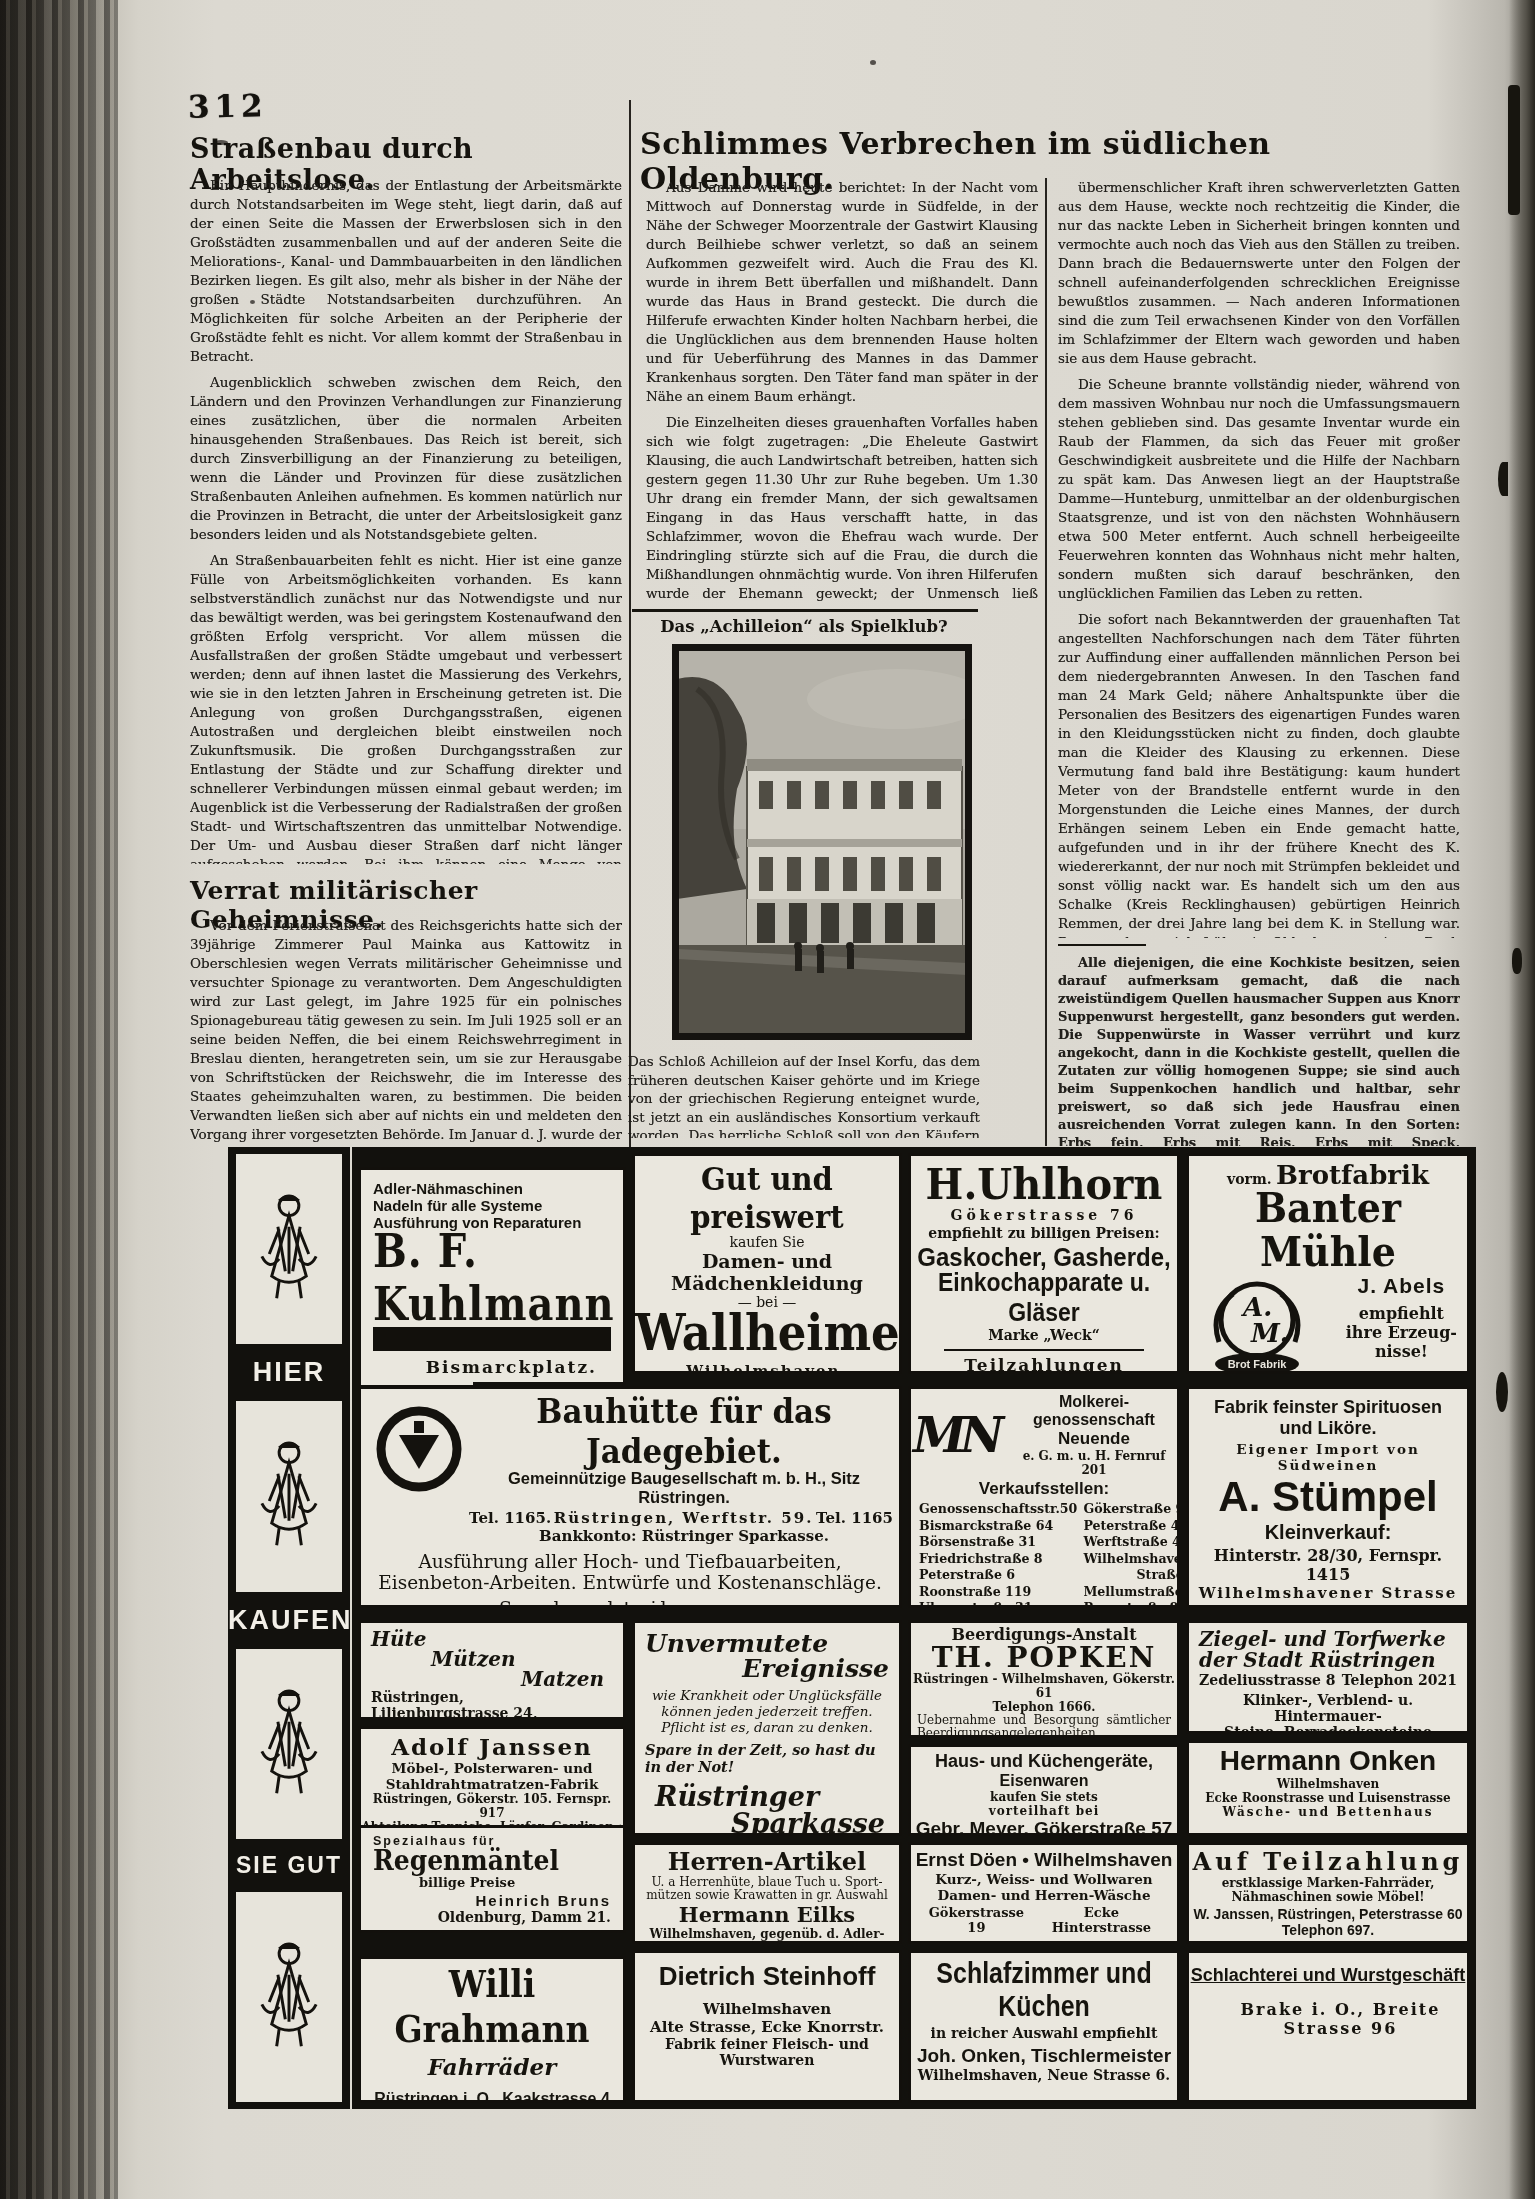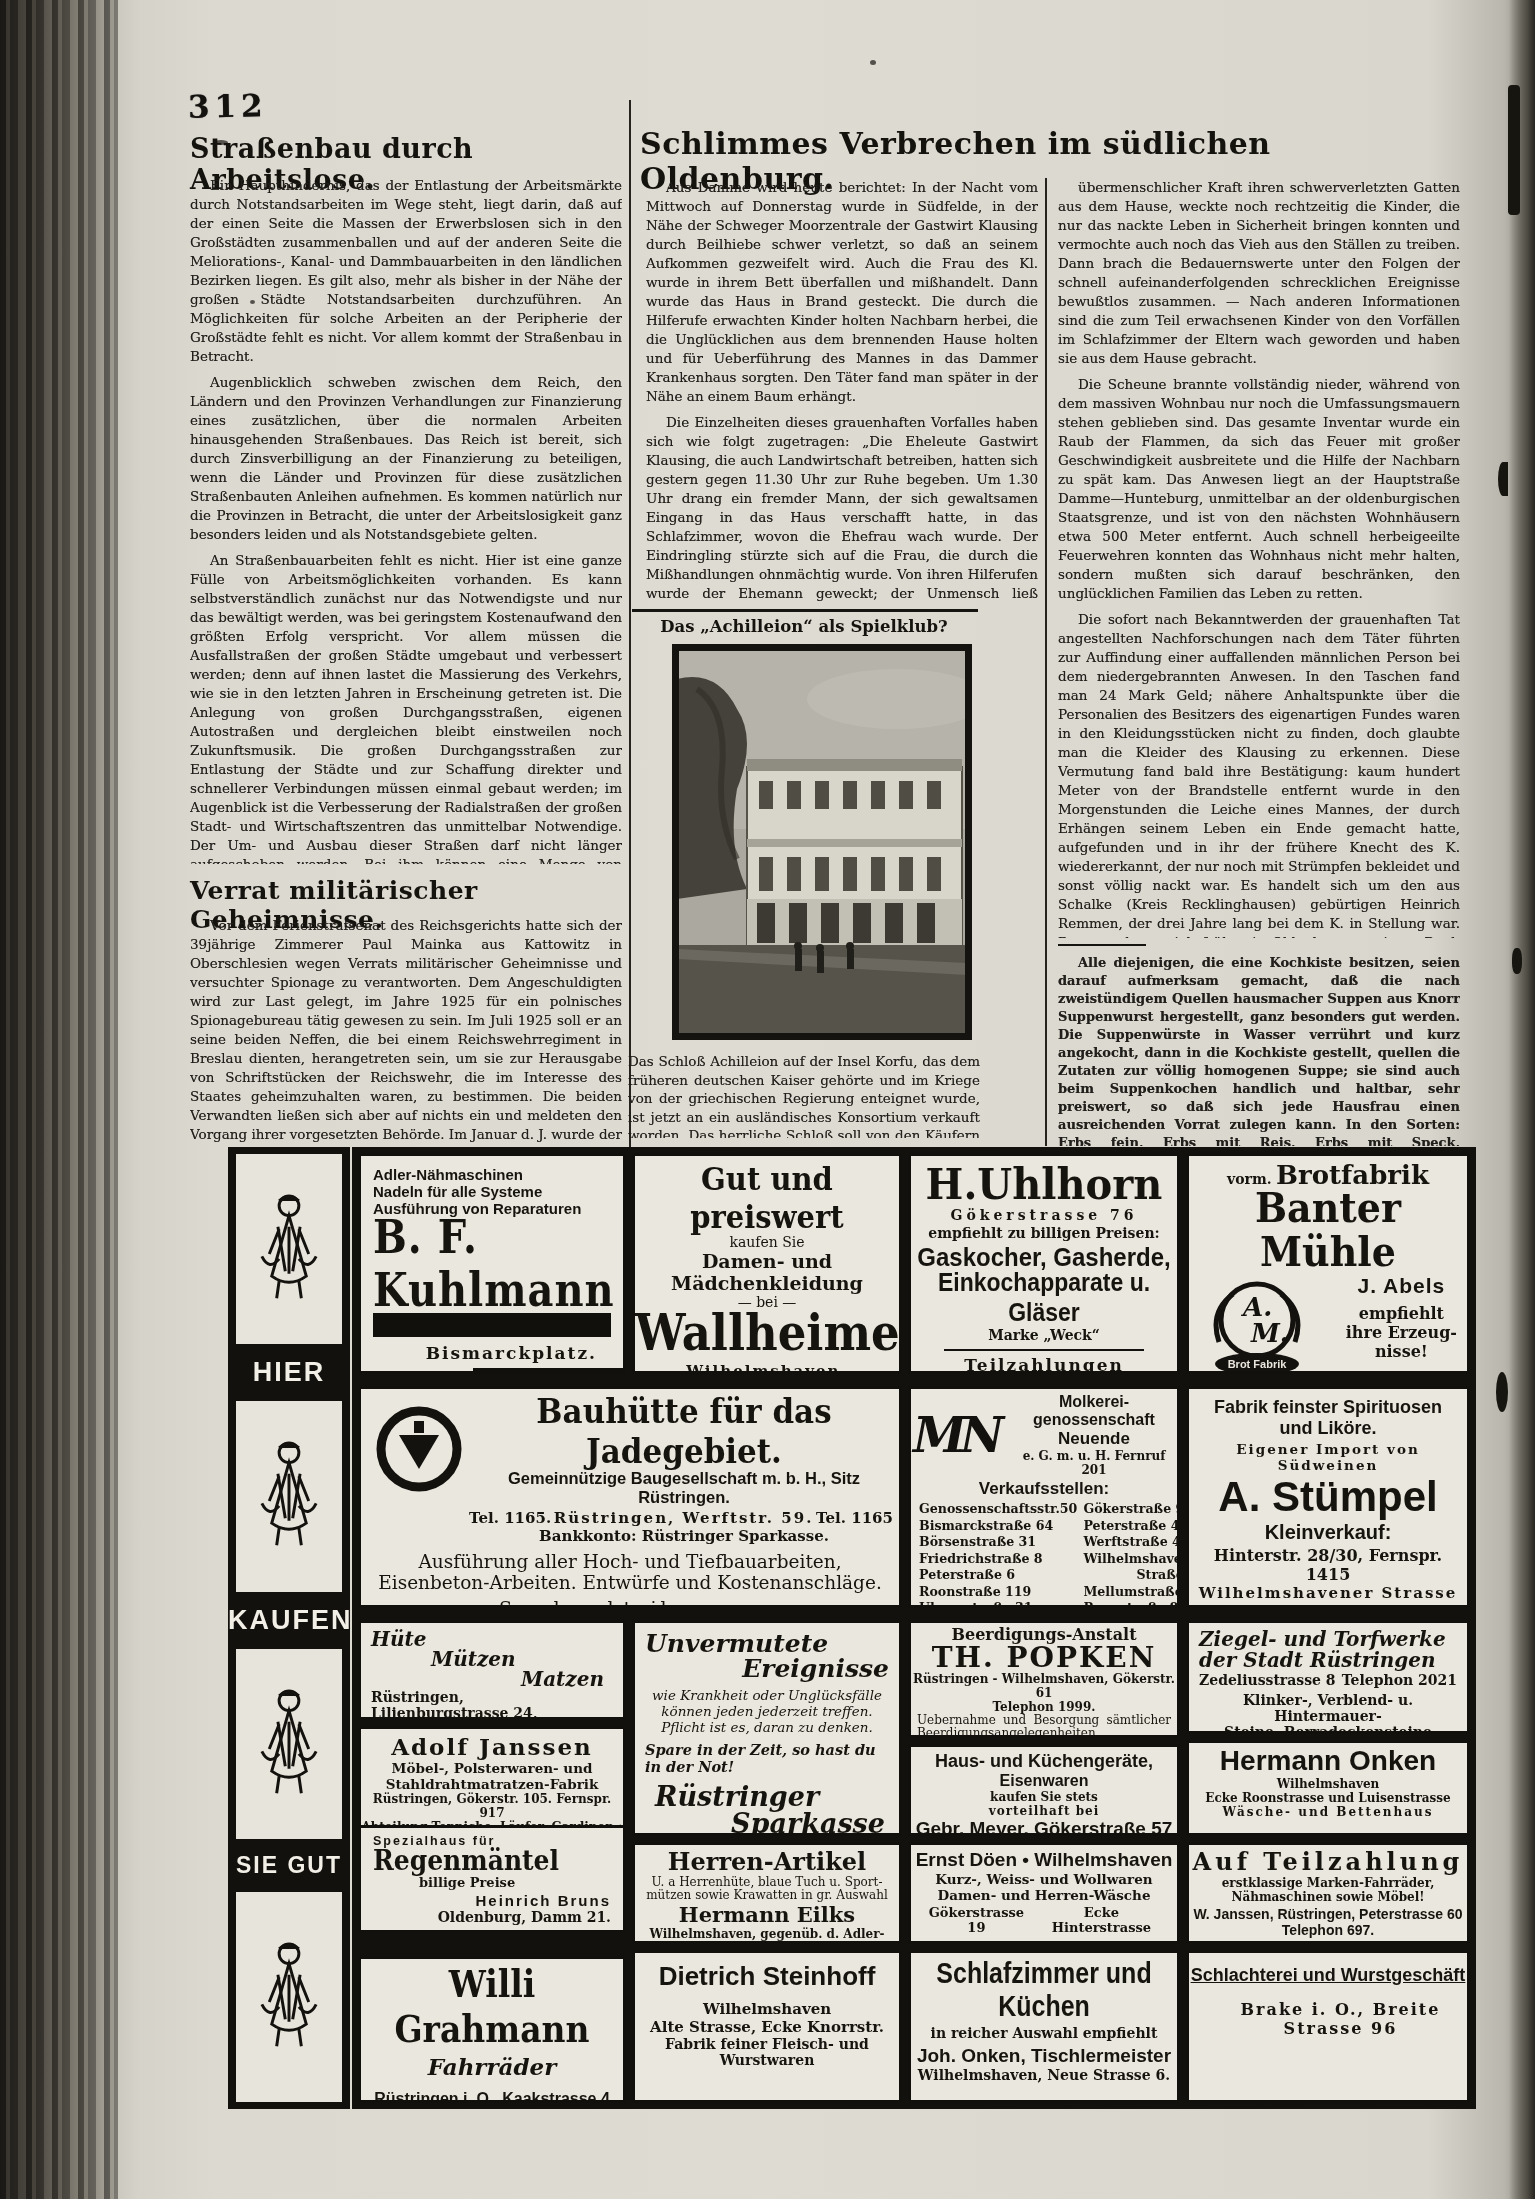--- a/index.html
+++ b/index.html
@@ -205,21 +205,21 @@
             <path d="M8,54 q6,12 14,2 M52,54 q-6,12 -14,2"></path>
             <path d="M21,30 L27,66 M30,30 L30,68 M39,30 L33,66"></path>
             <path d="M22,74 l-2,14 M38,74 l2,14"></path>
           </g>
         </svg>
     </div>
   </div>
 
   <div id="ads-grid">
 
-    <div class="ad" style="left:6px;top:6px;width:268px;height:221px;text-align:left;padding:10px 12px;">
+    <div class="ad" style="left:6px;top:20px;width:268px;height:221px;text-align:left;padding:10px 12px;">
       <div class="sans b" style="font-size:15px;">Adler-Nähmaschinen</div>
       <div class="sans b" style="font-size:15px;">Nadeln für alle Systeme</div>
       <div class="sans b" style="font-size:15px;">Ausführung von Reparaturen</div>
       <div class="b" style="font-size:40px;line-height:46px;letter-spacing:1px;transform:scaleY(1.15);">B. F. Kuhlmann</div>
       <div class="bar" style="height:24px;margin:4px 0 6px 0;"></div>
       <div class="b sp1" style="font-size:17px;text-align:right;padding-right:14px;">Bismarckplatz.</div>
       <div class="bar" style="height:20px;width:150px;margin:5px 0 0 100px;"></div>
     </div>
 
     <div class="ad" style="left:280px;top:6px;width:270px;height:221px;padding-top:8px;">
@@ -356,21 +356,21 @@
       <div class="it" style="font-size:13.5px;text-align:center;">Pflicht ist es, daran zu denken.</div>
       <div class="b it" style="font-size:14.5px;margin-top:6px;">Spare in der Zeit, so hast du in der Not!</div>
       <div class="b it" style="font-size:27px;margin:6px 0 0 10px;">Rüstringer</div>
       <div class="b it" style="font-size:27px;text-align:right;margin:-4px 4px 0 0;">Sparkasse</div>
     </div>
 
     <div class="ad" style="left:556px;top:473px;width:272px;height:118px;padding-top:2px;">
       <div class="b" style="font-size:16px;">Beerdigungs-Anstalt</div>
       <div class="b sp1" style="font-size:28px;line-height:28px;">TH. POPKEN</div>
       <div class="b tiny">Rüstringen - Wilhelmshaven, Gökerstr. 61</div>
-      <div class="b tiny">Telephon 1999.</div>
+      <div class="b tiny">Telephon 1666.</div>
       <div class="tiny" style="text-align:justify;padding:0 6px;line-height:13px;">Uebernahme und Besorgung sämtlicher Beerdigungsangelegenheiten   Ueberführung von u. nach allen Orten. Feuerbestattungen.</div>
     </div>
 
     <div class="ad" style="left:556px;top:597px;width:272px;height:92px;padding-top:4px;">
       <div class="sans b" style="font-size:18px;">Haus- und Küchengeräte,</div>
       <div class="sans b" style="font-size:16px;">Eisenwaren</div>
       <div class="b tiny">kaufen Sie stets</div>
       <div class="b tiny" style="letter-spacing:1px;">vorteilhaft bei</div>
       <div class="sans b" style="font-size:19px;">Gebr. Meyer, Gökerstraße 57</div>
     </div>

